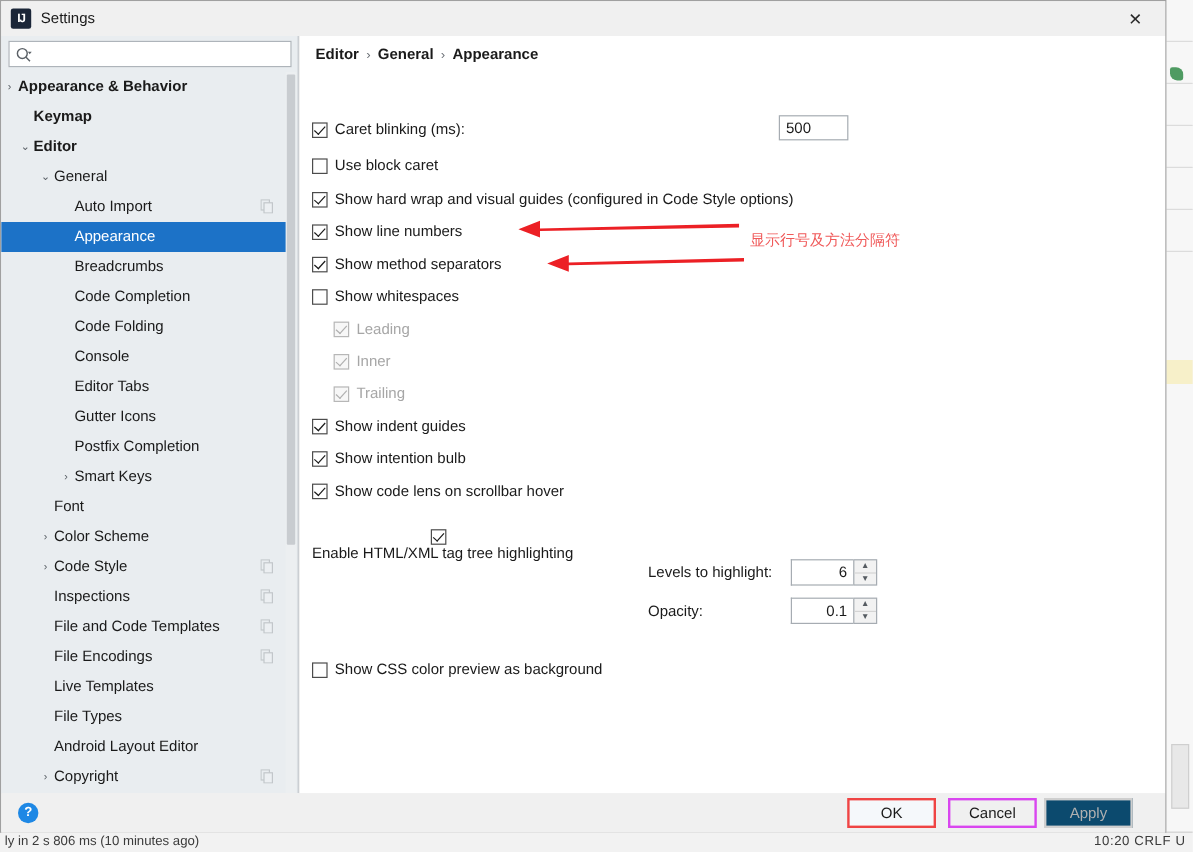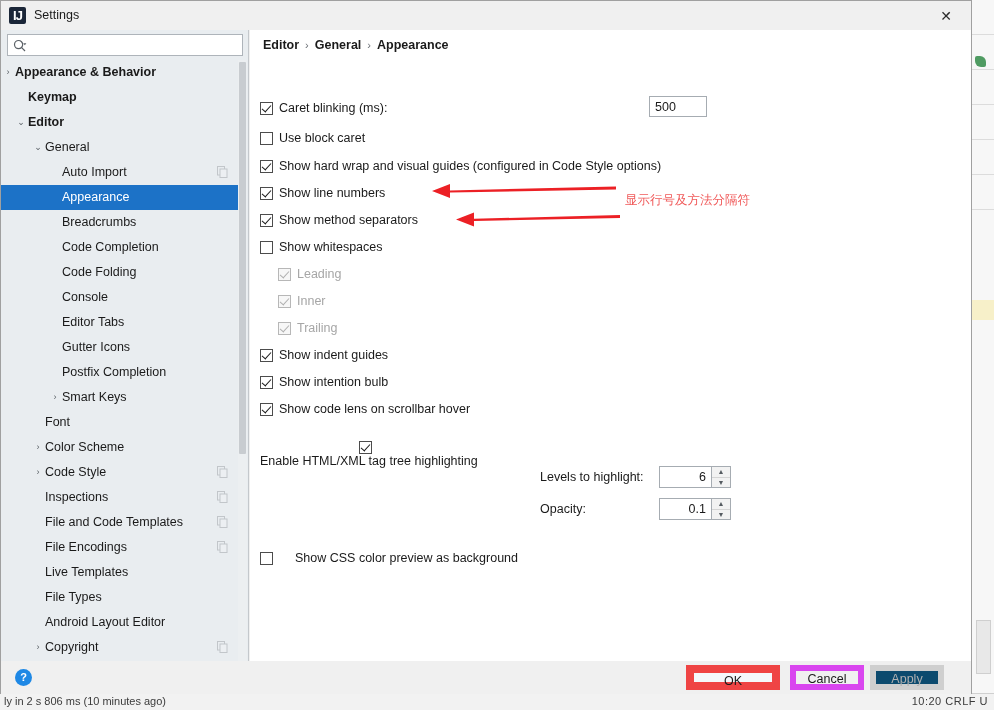--- a/index.html
+++ b/index.html
@@ -64,21 +64,21 @@
 
   
   #titlebar {
     position: relative; height: 29px;
     background: #f0f0f0;
   }
   #app-logo {
     position: absolute; left: 8px; top: 6px;
     width: 17px; height: 17px;
     background: #1b2638; border-radius: 2px;
-    color: #ffffff; font-size: 13px; font-weight: bold;
+    color: #ffffff; font-size: 10px; font-weight: bold;
     text-align: center; line-height: 17px;
     letter-spacing: -1px;
     font-family: "Liberation Sans", sans-serif;
   }
   #window-title {
     position: absolute; left: 33px; top: 7px;
     font-size: 12.5px; color: #1a1a1a;
   }
   #close-button {
     position: absolute; right: 10px; top: 2px;
@@ -272,28 +272,28 @@
   #help-icon {
     position: absolute; left: 14px; top: 8px;
     width: 17px; height: 17px; border-radius: 50%;
     background: #1e88e5;
     color: #ffffff; font-size: 11px; font-weight: bold;
     text-align: center; line-height: 17px;
   }
   .dlg-btn {
     position: absolute; top: 4px;
     height: 25px;
-    border: 6px solid #d946ef; background: #f0f0f0;
+    border: 2px solid #d946ef; background: #f0f0f0;
     font-family: "Liberation Sans", sans-serif; font-size: 12.5px;
     color: #1a1a1a; box-sizing: border-box;
     cursor: default;
   }
   #ok-button {
-    right: 191px; width: 94px;
-    border: 8px solid #ef4444;
+    right: 191px; width: 74px;
+    border: 2px solid #ef4444;
     background: #f5f8fb;
   }
   #cancel-button { right: 107px; width: 74px; }
   #apply-button {
     right: 27px; width: 74px;
     color: #b0b0b0; border-color: #cfcfcf; background: #0c4a6e;
   }
 </style>
 </head>
 <body>
@@ -502,21 +502,21 @@
             <span class="opt-label">Show intention bulb</span>
           </div>
           <div class="opt-row" style="top: 369px; left: 10px;">
             <span class="cb checked"></span>
             <span class="opt-label">Show code lens on scrollbar hover</span>
           </div>
           <div class="opt-row" style="top: 411px; left: 10px; flex-direction: column;">
             <span class="cb checked"></span>
             <span class="opt-label">Enable HTML/XML tag tree highlighting</span>
           </div>
-          <div class="opt-row" style="top: 518px; left: 10px; gap: 16px;">
+          <div class="opt-row" style="top: 518px; left: 10px;">
             <span class="cb"></span>
             <span class="opt-label">Show CSS color preview as background</span>
           </div>
         </div>
 
       <input class="text-input" id="caret-input" type="text" style="position: absolute; left: 399px; top: 66px; width: 58px; height: 21px;" value="500">
 
       <div class="field-label" style="left:290px; top:440px;">Levels to highlight:</div>
       <div class="spinner" style="left:409px; top:436px;">
         <input type="text" value="6" style="">

